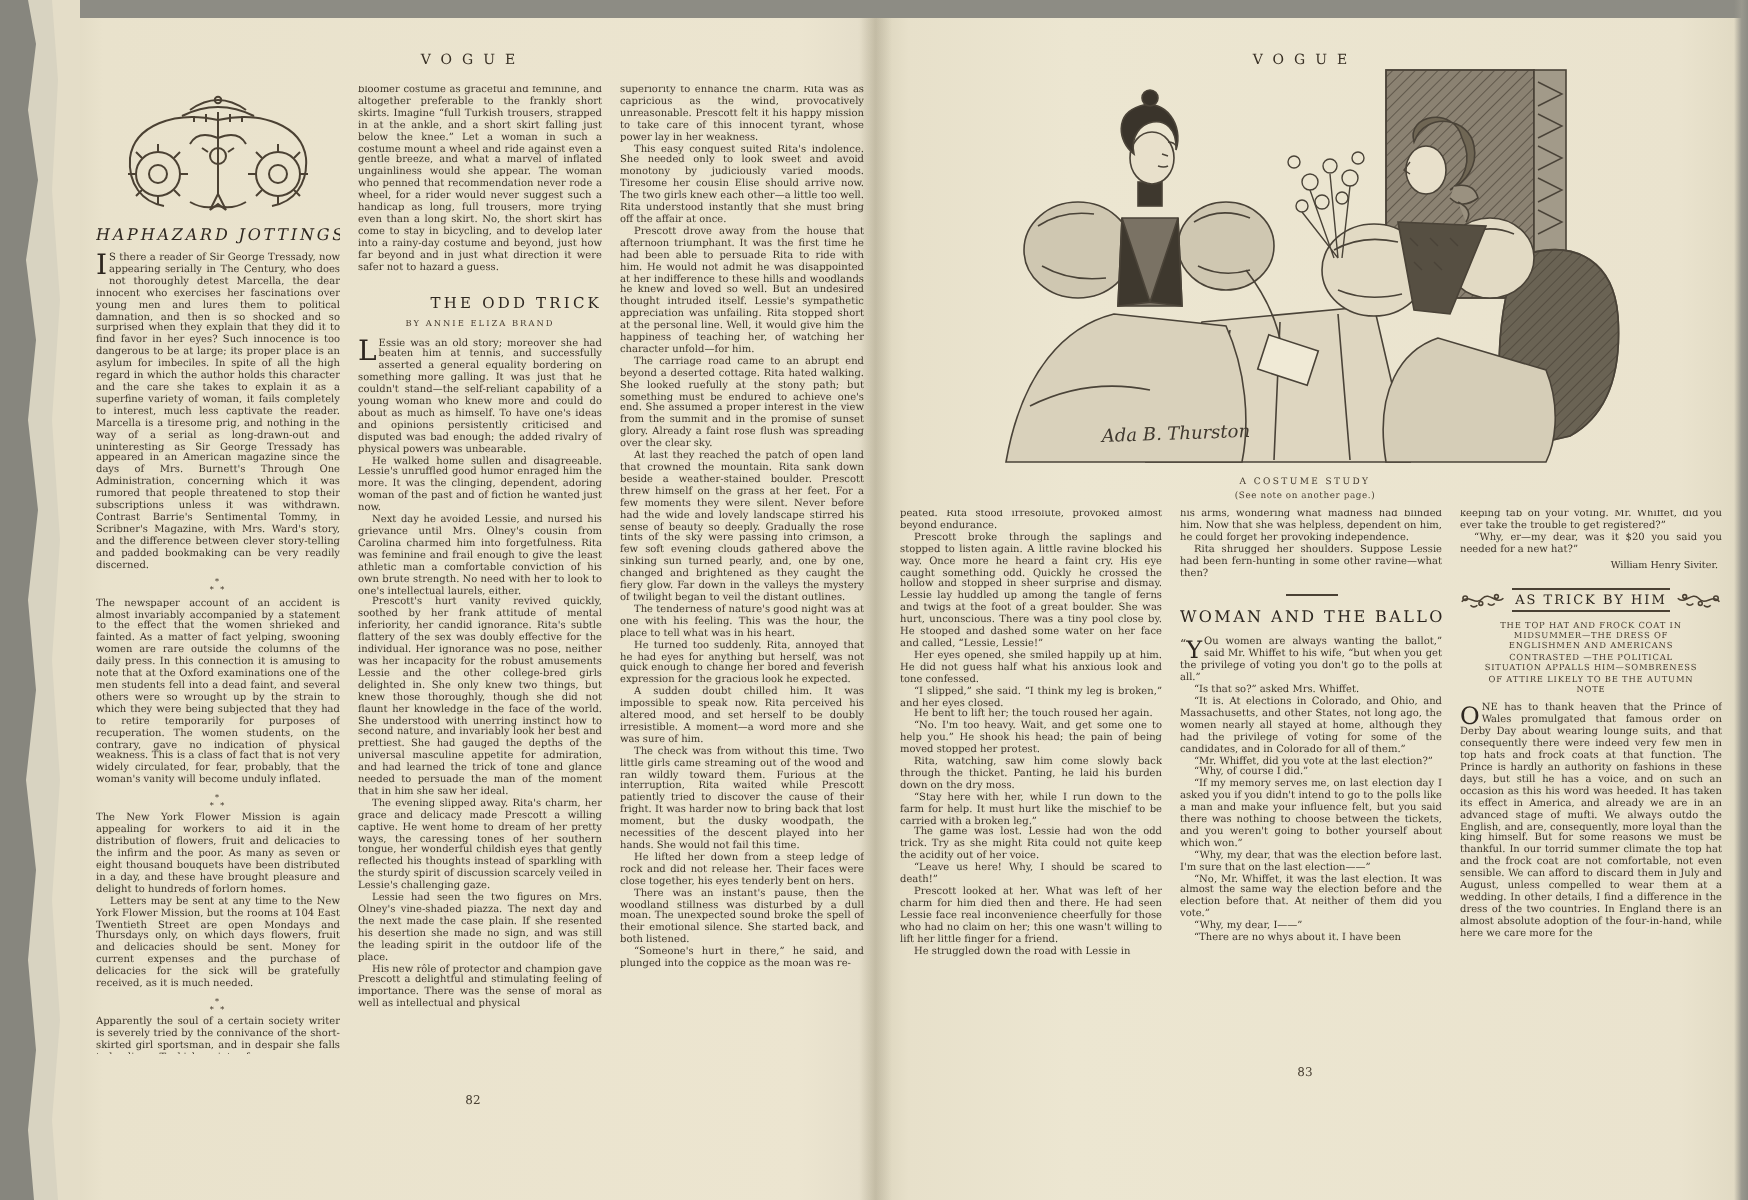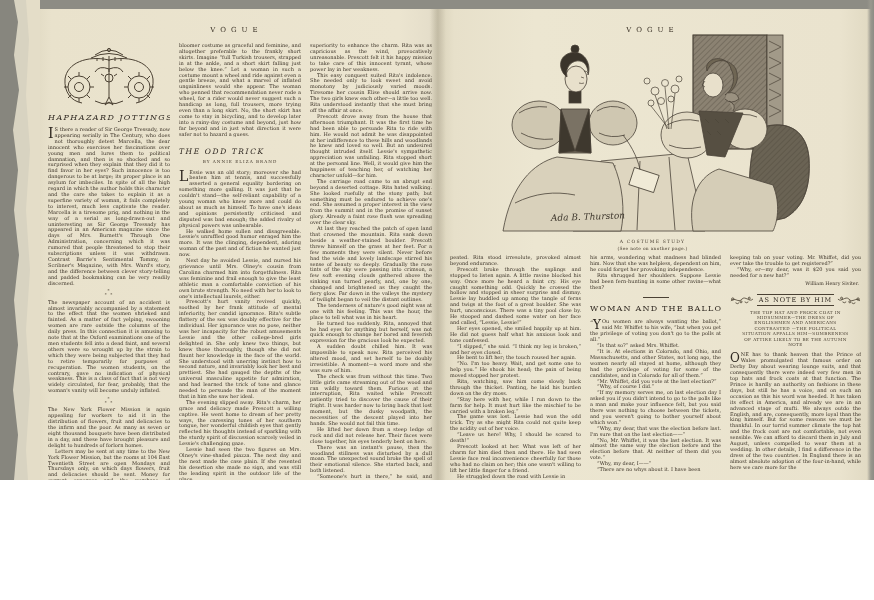--- a/index.html
+++ b/index.html
@@ -1,17 +1,17 @@
 <!DOCTYPE html>
 <html><head>
 <meta charset="utf-8">
 <style>
   html,body{margin:0;padding:0;}
   body{font-family:"DejaVu Serif","Liberation Serif",serif;}
-  .stage{position:relative;width:874px;height:480px;background:#8d8c84;overflow:hidden;}
+  .stage{position:relative;width:874px;height:600px;background:#8d8c84;overflow:hidden;}
   .paper{position:absolute;left:26px;top:9px;width:848px;height:591px;
     background:linear-gradient(90deg,#ddd6bf 0%,#e9e2cc 3%,#ece5d0 44%,#e5deca 47.5%,#d9d2ba 48.5%,#e7e0ca 50.5%,#ece6d1 60%,#eae3ce 96%,#dfd8c1 100%);}
   .deckle{position:absolute;left:0;top:0;width:40px;height:600px;}
   .edge-right{position:absolute;right:0;top:0;width:7px;height:600px;
     background:linear-gradient(90deg,rgba(0,0,0,0) 0%,#9a988e 55%,#8d8c84 100%);}
   .gutter{position:absolute;left:430px;top:9px;width:16px;height:591px;
     background:linear-gradient(90deg,rgba(60,50,35,0) 0%,rgba(60,50,35,.14) 50%,rgba(60,50,35,0) 100%);}
   .page{position:absolute;top:9px;height:591px;color:#3a3126;}
   .page-left{left:36px;width:401px;}
   .page-right{left:437px;width:431px;}
@@ -29,21 +29,21 @@
   .page-left .col{width:122px;}
   .page-right .col{width:131px;}
   .col p{margin:0;font-size:5px;line-height:5.9px;text-align:justify;text-indent:7px;}
   .col p.first{text-indent:0;}
   .col p.drop{text-indent:0;}
   .dropcap{float:left;font-size:14px;line-height:11px;padding:1px 1px 0 0;color:#2e2720;}
   .dropcap.small{font-size:12px;line-height:10px;}
   .leadquote{float:left;font-size:6px;line-height:6px;padding-top:1px;}
 
   .jot-title{font-size:8px;letter-spacing:1.4px;text-align:center;margin:4px 0 5px 0;color:#2e2720;white-space:nowrap;font-style:italic;}
-  .story-title{font-size:7.5px;letter-spacing:1.6px;text-align:left;margin:9px 0 3px 0;color:#2e2720;font-style:italic;}
+  .story-title{font-size:7.5px;letter-spacing:1.6px;text-align:right;margin:9px 0 3px 0;color:#2e2720;}
   .byline{font-size:4.2px;letter-spacing:1px;text-align:center;margin:0 0 6px 0;color:#453b2e;}
   .asterism{text-align:center;font-size:4px;line-height:3.6px;letter-spacing:1px;margin:3px 0;white-space:pre-line;color:#453b2e;}
   .rule-short{width:26px;height:1px;background:#4a4134;margin:7px auto 6px auto;}
   .ballot-title{font-size:8px;letter-spacing:1.2px;text-align:center;margin:0 0 6px 0;color:#2e2720;white-space:nowrap;}
   .attribution{font-size:4.8px;text-align:right;margin:2px 2px 0 0;}
 
   .banner{display:flex;align-items:center;justify-content:center;gap:3px;margin:8px 0 4px 0;}
   .banner .bt{font-size:6.5px;letter-spacing:1px;color:#2e2720;border-top:.5px solid #4a4134;border-bottom:.5px solid #4a4134;padding:1px 2px;white-space:nowrap;}
   .deck{font-size:4.2px;line-height:5.4px;letter-spacing:.4px;text-align:center;margin:3px auto 5px auto;width:112px;color:#453b2e;}
 
@@ -254,21 +254,21 @@
         <div class="banner">
           <svg width="26" height="12" viewBox="0 0 26 12">
               <g fill="none" stroke="#4b4133" stroke-width="0.9">
                 <path d="M1,7 C5,2 9,10 13,5 C17,1 21,9 25,5"></path>
                 <circle cx="3" cy="5" r="1.3"></circle>
                 <circle cx="12" cy="8" r="1.1"></circle>
                 <circle cx="21" cy="4" r="1.1"></circle>
                 <path d="M6,9 q2,2 4,0 M16,8 q2,2 4,0"></path>
               </g>
             </svg>
-          <span class="bt">AS NOTE BY HIM</span>
+          <span class="bt">AS TRICK BY HIM</span>
           <svg width="26" height="12" viewBox="0 0 26 12">
               <g fill="none" stroke="#4b4133" stroke-width="0.9">
                 <path d="M25,7 C21,2 17,10 13,5 C9,1 5,9 1,5"></path>
                 <circle cx="23" cy="5" r="1.3"></circle>
                 <circle cx="14" cy="8" r="1.1"></circle>
                 <circle cx="5" cy="4" r="1.1"></circle>
                 <path d="M20,9 q-2,2 -4,0 M10,8 q-2,2 -4,0"></path>
               </g>
             </svg>
         </div>

